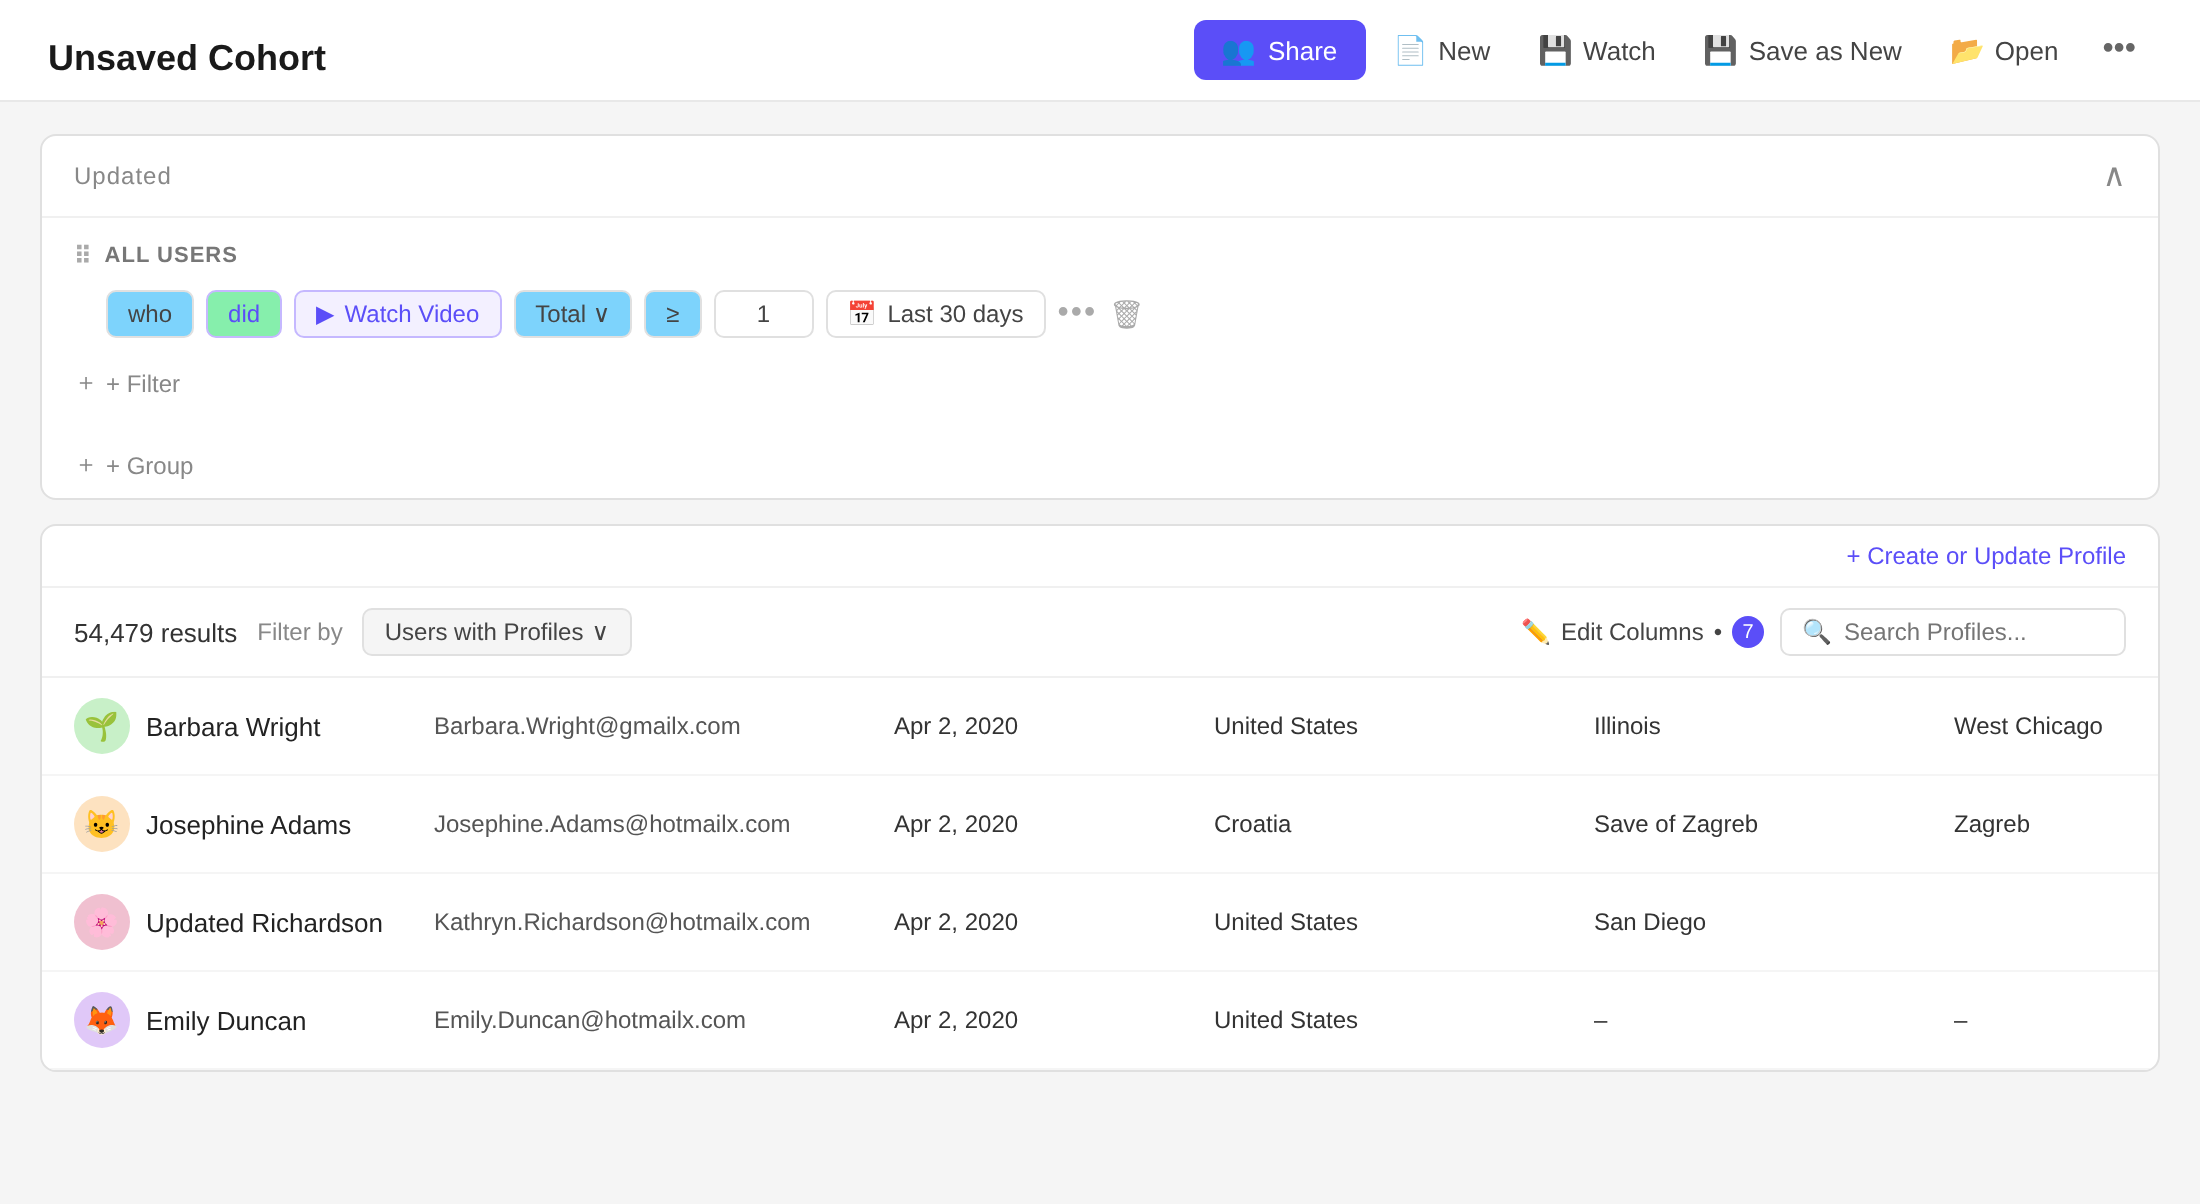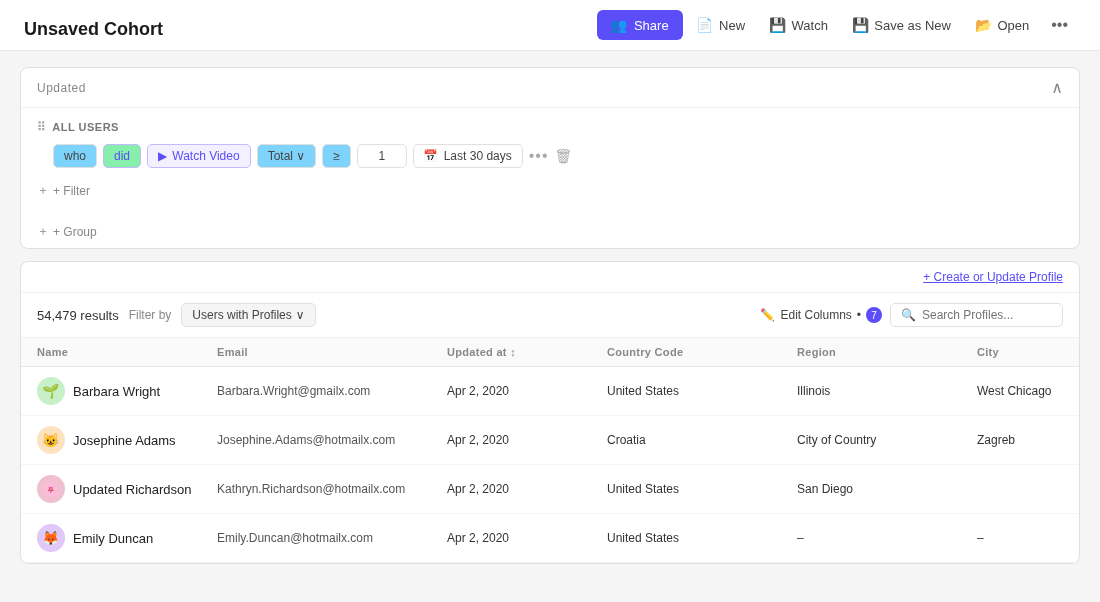--- a/index.html
+++ b/index.html
@@ -301,21 +301,20 @@
     .btn-create-profile {
       display: flex;
       align-items: center;
       gap: 5px;
       background: none;
       border: none;
       cursor: pointer;
       font-size: 12px;
       color: #5b4ef8;
       font-weight: 500;
-      text-decoration: underline;
     }
     .table-header {
       display: grid;
       grid-template-columns: 180px 230px 160px 190px 180px 1fr;
       background: #fafafa;
       border-bottom: 1px solid #e8e8e8;
       padding: 0 16px;
     }
     .th {
       padding: 8px 0;
@@ -464,28 +463,20 @@
           <span>•</span>
           <span class="edit-col-badge">7</span>
         </button>
         <div class="search-box">
           <span class="search-icon">🔍</span>
           <input class="search-input" placeholder="Search Profiles..." style="">
         </div>
       </div>
     </div>
 
-    <div class="table-header">
-      <div class="th">Name</div>
-      <div class="th">Email</div>
-      <div class="th">Updated at ↕</div>
-      <div class="th">Country Code</div>
-      <div class="th">Region</div>
-      <div class="th">City</div>
-    </div>
 
     <div id="table-body">
         <div class="table-row">
     <div class="td user-cell">
       <div class="avatar avatar-green">🌱</div>
       <span class="user-name">Barbara Wright</span>
     </div>
     <div class="td email-text">Barbara.Wright@gmailx.com</div>
     <div class="td">Apr 2, 2020</div>
     <div class="td">United States</div>
@@ -493,21 +484,21 @@
     <div class="td">West Chicago</div>
   </div>
         <div class="table-row">
     <div class="td user-cell">
       <div class="avatar avatar-orange">😺</div>
       <span class="user-name">Josephine Adams</span>
     </div>
     <div class="td email-text">Josephine.Adams@hotmailx.com</div>
     <div class="td">Apr 2, 2020</div>
     <div class="td">Croatia</div>
-    <div class="td">City of Country</div>
+    <div class="td">Save of Zagreb</div>
     <div class="td">Zagreb</div>
   </div>
         <div class="table-row">
     <div class="td user-cell">
       <div class="avatar avatar-pink">🌸</div>
       <span class="user-name">Updated Richardson</span>
     </div>
     <div class="td email-text">Kathryn.Richardson@hotmailx.com</div>
     <div class="td">Apr 2, 2020</div>
     <div class="td">United States</div>

